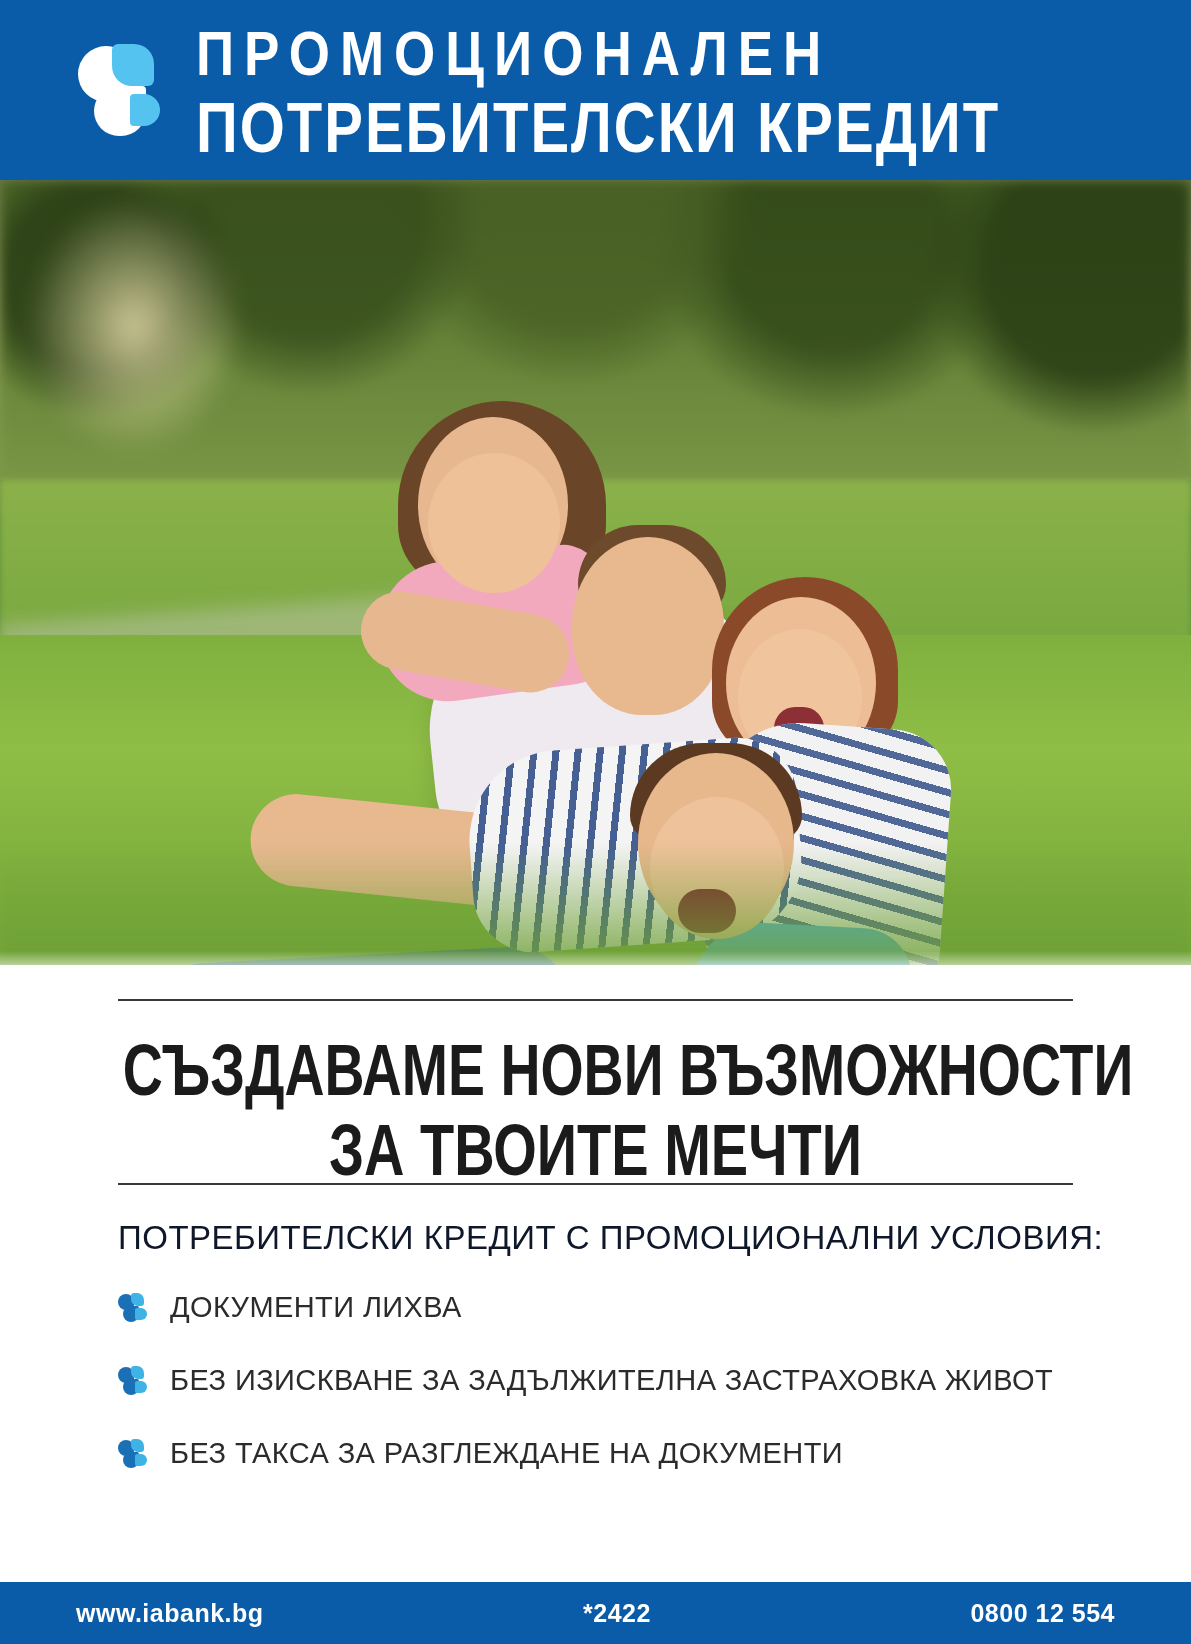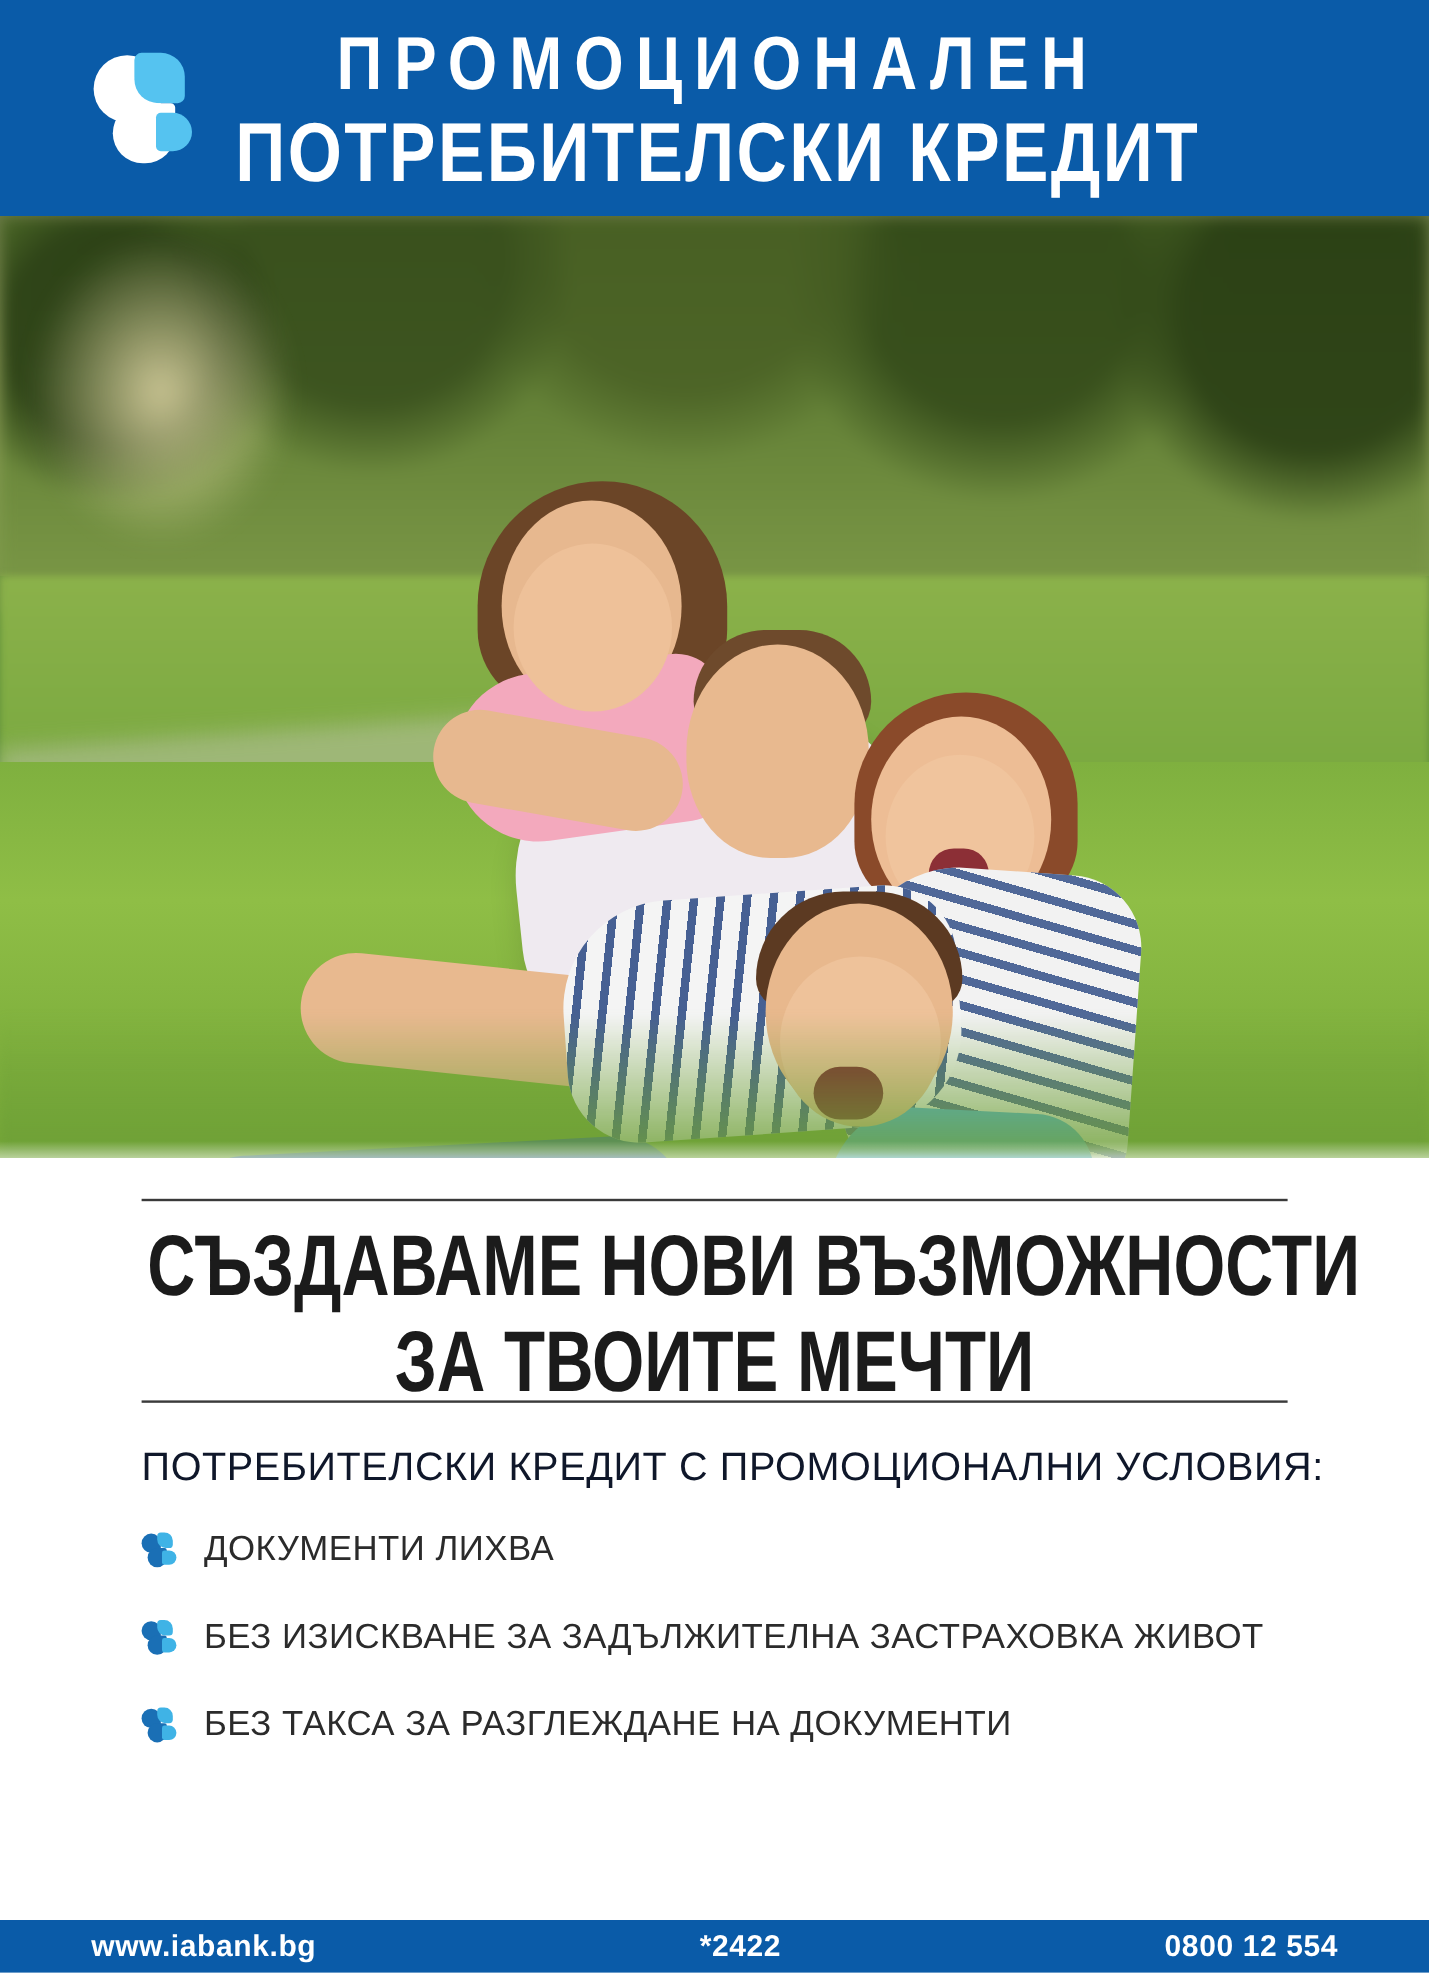--- a/index.html
+++ b/index.html
@@ -70,21 +70,20 @@
     width: 30px; height: 32px;
     background: #55c3f0;
     border-radius: 4px 16px 16px 4px;
   }
 
   .header-titles {
     display: flex;
     flex-direction: column;
     justify-content: center;
     padding-top: 4px;
-    text-align: center;
   }
   .title-line1 {
     color: #ffffff;
     font-size: 53px;
     line-height: 60px;
     font-weight: 700;
     letter-spacing: 10px;
     white-space: nowrap;
     font-family: "Liberation Sans", sans-serif;
     transform: scaleY(1.18);
@@ -334,20 +333,21 @@
     background: #3a3a3a;
     width: 100%;
   }
   .headline {
     text-align: center;
     color: #1b1b1b;
     font-weight: 700;
     font-family: "Liberation Sans", sans-serif;
     letter-spacing: 0px;
     padding: 14px 0 10px 0;
+    margin-top: 16px;
   }
   .headline .hl1 {
     font-size: 56px;
     line-height: 62px;
     transform: scaleY(1.28) scaleX(0.99);
     transform-origin: center top;
     display: block;
     white-space: nowrap;
   }
   .headline .hl2 {
@@ -406,21 +406,21 @@
   }
   .b-text {
     font-size: 29px;
     color: #2b2b2b;
     letter-spacing: 0.4px;
     white-space: nowrap;
   }
 
   
   .footer {
-    height: 44px;
+    height: 62px;
     background: #0a5ba8;
     color: #ffffff;
     display: flex;
     align-items: center;
     justify-content: space-between;
     padding: 0 76px;
     box-sizing: border-box;
     font-weight: 700;
     font-size: 25px;
     letter-spacing: 0.5px;

